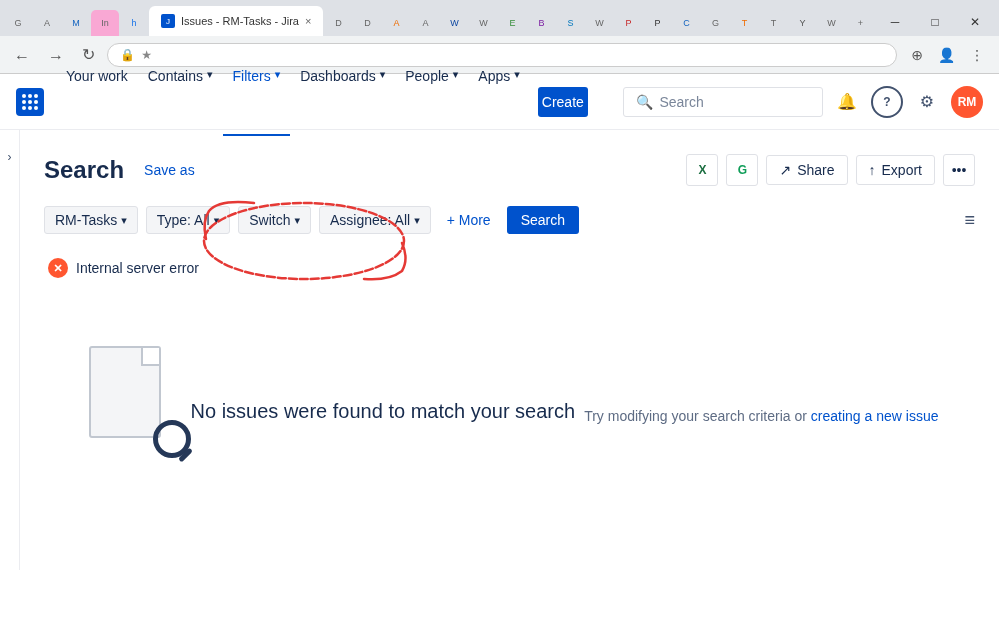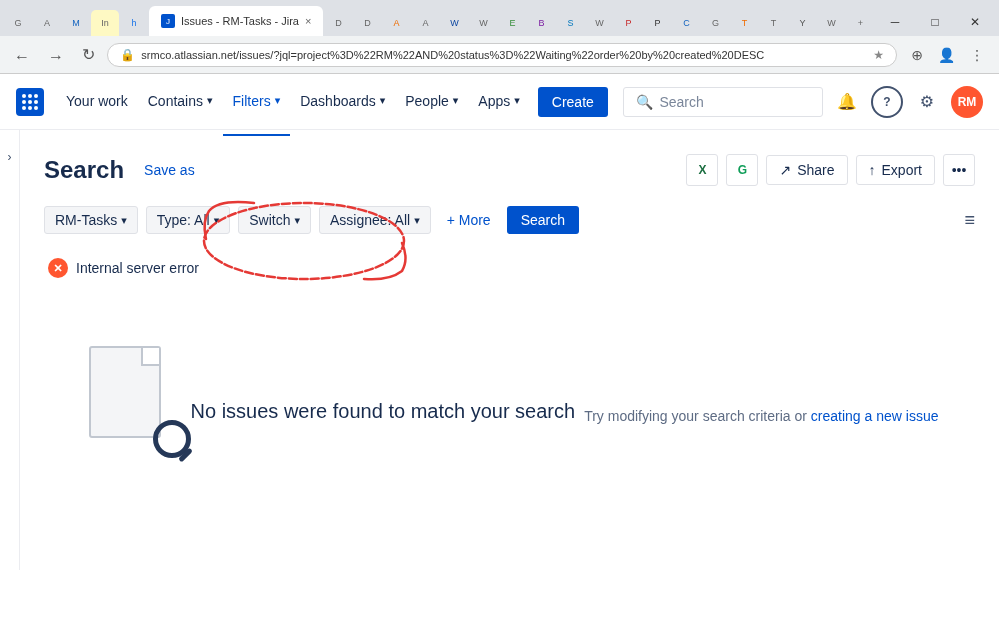--- a/index.html
+++ b/index.html
@@ -23,23 +23,23 @@
 
     
     .app { background: #fff; min-height: 560px; }
 
     
     .top-nav { background: #fff; border-bottom: 1px solid #ebecf0; display: flex; align-items: center; padding: 0 16px; height: 56px; gap: 0; }
     .nav-logo { width: 28px; height: 28px; background: #0052cc; border-radius: 4px; display: flex; align-items: center; justify-content: center; margin-right: 12px; cursor: pointer; }
     .nav-logo-dots { display: grid; grid-template-columns: 1fr 1fr 1fr; gap: 2px; width: 16px; }
     .nav-logo-dot { width: 4px; height: 4px; background: white; border-radius: 50%; }
     .nav-items { display: flex; align-items: center; flex: 1; gap: 0; }
-    .nav-item { padding: 0 10px; height: 68px; display: flex; align-items: center; font-size: 14px; font-weight: 500; color: #172b4d; cursor: pointer; border-bottom: 2px solid transparent; gap: 4px; }
+    .nav-item { padding: 0 10px; height: 68px; display: flex; font-size: 14px; font-weight: 500; color: #172b4d; cursor: pointer; border-bottom: 2px solid transparent; gap: 4px; }
     .nav-item.active { border-bottom-color: #0052cc; color: #0052cc; }
-    .nav-create { background: #0052cc; color: white; border: none; border-radius: 3px; padding: 7px 14px; font-size: 14px; font-weight: 500; cursor: pointer; margin-left: 8px; }
+    .nav-create { background: #0052cc; color: white; border: none; border-radius: 3px; padding: 7px 4px; font-size: 14px; font-weight: 500; cursor: pointer; margin-left: 8px; }
     .nav-right { display: flex; align-items: center; gap: 8px; margin-left: auto; }
     .search-box { border: 1px solid #dfe1e6; border-radius: 3px; padding: 6px 12px; font-size: 14px; width: 200px; display: flex; align-items: center; gap: 6px; color: #7a869a; cursor: pointer; }
     .nav-icon-btn { width: 32px; height: 32px; border-radius: 50%; display: flex; align-items: center; justify-content: center; cursor: pointer; font-size: 16px; color: #42526e; }
     .avatar { width: 32px; height: 32px; border-radius: 50%; background: #ff5630; display: flex; align-items: center; justify-content: center; color: white; font-size: 12px; font-weight: 700; cursor: pointer; }
 
     
     .page-layout { display: flex; }
     .sidebar-toggle { width: 20px; background: #fff; border-right: 1px solid #ebecf0; display: flex; align-items: flex-start; padding-top: 20px; justify-content: center; cursor: pointer; }
     .toggle-arrow { color: #42526e; font-size: 12px; }
 
@@ -86,21 +86,21 @@
 <body>
 
 <div class="browser-frame">
 
   <div class="browser-tabs">
     <div style="display:flex;align-items:flex-end;gap:1px;flex:1;overflow:hidden;">
 
       <div style="background:#dee1e6;width:28px;height:26px;border-radius:5px 5px 0 0;display:flex;align-items:center;justify-content:center;font-size:9px;color:#666;">G</div>
       <div style="background:#dee1e6;width:28px;height:26px;border-radius:5px 5px 0 0;display:flex;align-items:center;justify-content:center;font-size:9px;color:#666;">A</div>
       <div style="background:#dee1e6;width:28px;height:26px;border-radius:5px 5px 0 0;display:flex;align-items:center;justify-content:center;font-size:9px;color:#1565c0;">M</div>
-      <div style="background:#fef9c3;width:28px;height:26px;border-radius:5px 5px 0 0;display:flex;align-items:center;justify-content:center;font-size:9px;color:#666;">In</div>
+      <div style="background:#f9a8d4;width:28px;height:26px;border-radius:5px 5px 0 0;display:flex;align-items:center;justify-content:center;font-size:9px;color:#666;">In</div>
       <div style="background:#dee1e6;width:28px;height:26px;border-radius:5px 5px 0 0;display:flex;align-items:center;justify-content:center;font-size:9px;color:#1a73e8;">h</div>
       <div class="tab" style="position:relative;">
         <div class="tab-favicon" style="background:#0052cc;font-size:8px;">J</div>
         <span class="tab-title">Issues - RM-Tasks - Jira</span>
         <span class="tab-close">×</span>
       </div>
       <div style="background:#dee1e6;width:28px;height:26px;border-radius:5px 5px 0 0;display:flex;align-items:center;justify-content:center;font-size:9px;color:#666;">D</div>
       <div style="background:#dee1e6;width:28px;height:26px;border-radius:5px 5px 0 0;display:flex;align-items:center;justify-content:center;font-size:9px;color:#666;">D</div>
       <div style="background:#dee1e6;width:28px;height:26px;border-radius:5px 5px 0 0;display:flex;align-items:center;justify-content:center;font-size:9px;color:#ef6c00;">A</div>
       <div style="background:#dee1e6;width:28px;height:26px;border-radius:5px 5px 0 0;display:flex;align-items:center;justify-content:center;font-size:9px;color:#666;">A</div>
@@ -126,21 +126,20 @@
       <div class="win-btn close">✕</div>
     </div>
   </div>
 
   <div class="browser-toolbar">
     <button class="nav-btn">←</button>
     <button class="nav-btn">→</button>
     <button class="nav-btn">↻</button>
     <div class="address-bar">
       <span style="font-size:12px;color:#4caf50;">🔒</span>
-      <span class="address-text">srmco.atlassian.net/issues/?jql=project%3D%22RM%22AND%20status%3D%22Waiting%22order%20by%20created%20DESC</span>
       <span style="font-size:12px;color:#888;">★</span>
     </div>
     <div class="toolbar-icons">
       <div class="toolbar-icon">⊕</div>
       <div class="toolbar-icon">👤</div>
       <div class="toolbar-icon">⋮</div>
     </div>
   </div>
 
   <div class="app">

